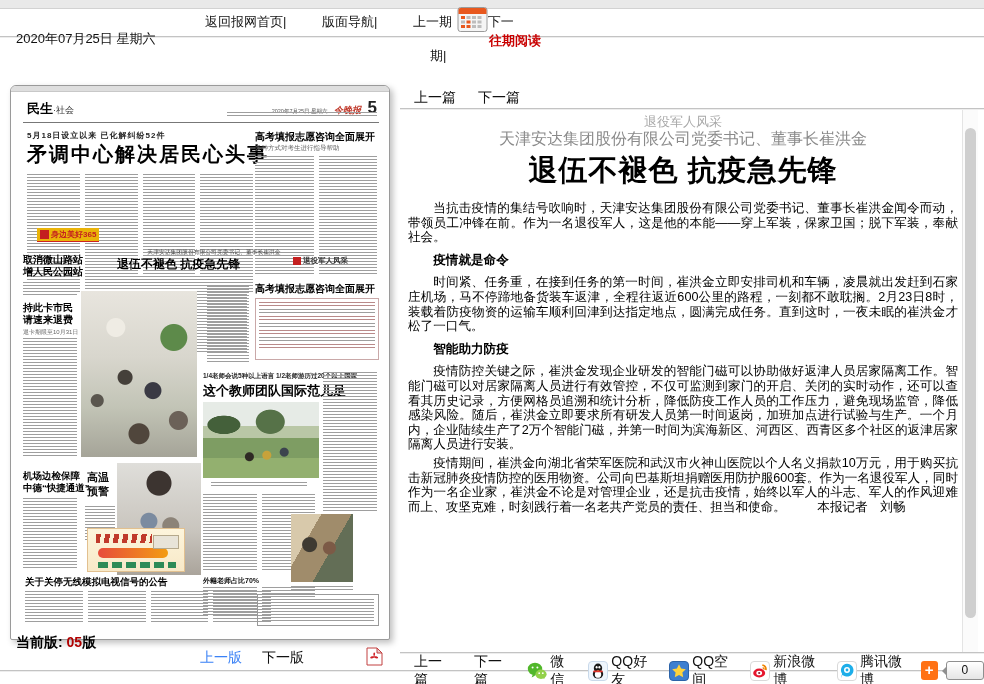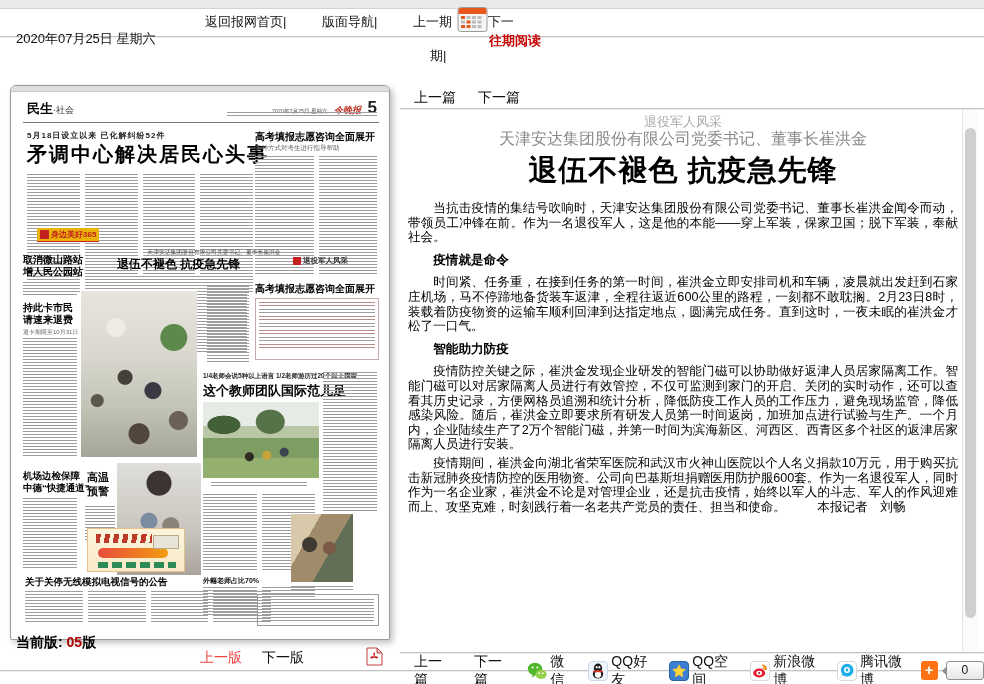--- a/index.html
+++ b/index.html
@@ -131,21 +131,21 @@
       radial-gradient(circle at 30% 45%, #3e3a32 0 7px, rgba(0,0,0,0) 8px),
       radial-gradient(circle at 62% 50%, #7c5a46 0 6px, rgba(0,0,0,0) 7px),
       linear-gradient(120deg,#d8c9ab 0 30%,#a08c6b 30% 60%,#636e56 60% 100%);
   }
   .pp-cap4 { left:280px; top:500px; width:62px; height:4px; }
   .pp-infobox { left:246px; top:508px; width:122px; height:32px; border:1px solid #999; padding:4px; }
 
   
   .cur-page { left:16px; top:634px; font-size:14px; font-weight:bold; color:#000; }
   .cur-page .num { color:#b00000; }
-  .pg-prev { left:200px; top:649px; font-size:14px; color:#ef4444; cursor:pointer; }
+  .pg-prev { left:200px; top:649px; font-size:14px; color:#3b82f6; cursor:pointer; }
   .pg-next { left:262px; top:649px; font-size:14px; color:#111; cursor:pointer; }
   .pdf-btn { left:366px; top:647px; cursor:pointer; }
 
   
   .panel { left:400px; top:85px; width:584px; height:599px; }
   .art-prev { left:14px; top:4px; font-size:14px; color:#111; cursor:pointer; }
   .art-next { left:78px; top:4px; font-size:14px; color:#111; cursor:pointer; }
   .art-zoom { right:46px; top:4px; display:flex; align-items:center; gap:4px; font-size:14px; color:#111; }
   .art-zoom .zlbl { cursor:pointer; }
   .art-zoom .zic { cursor:pointer; display:inline-flex; margin-right:8px; }

